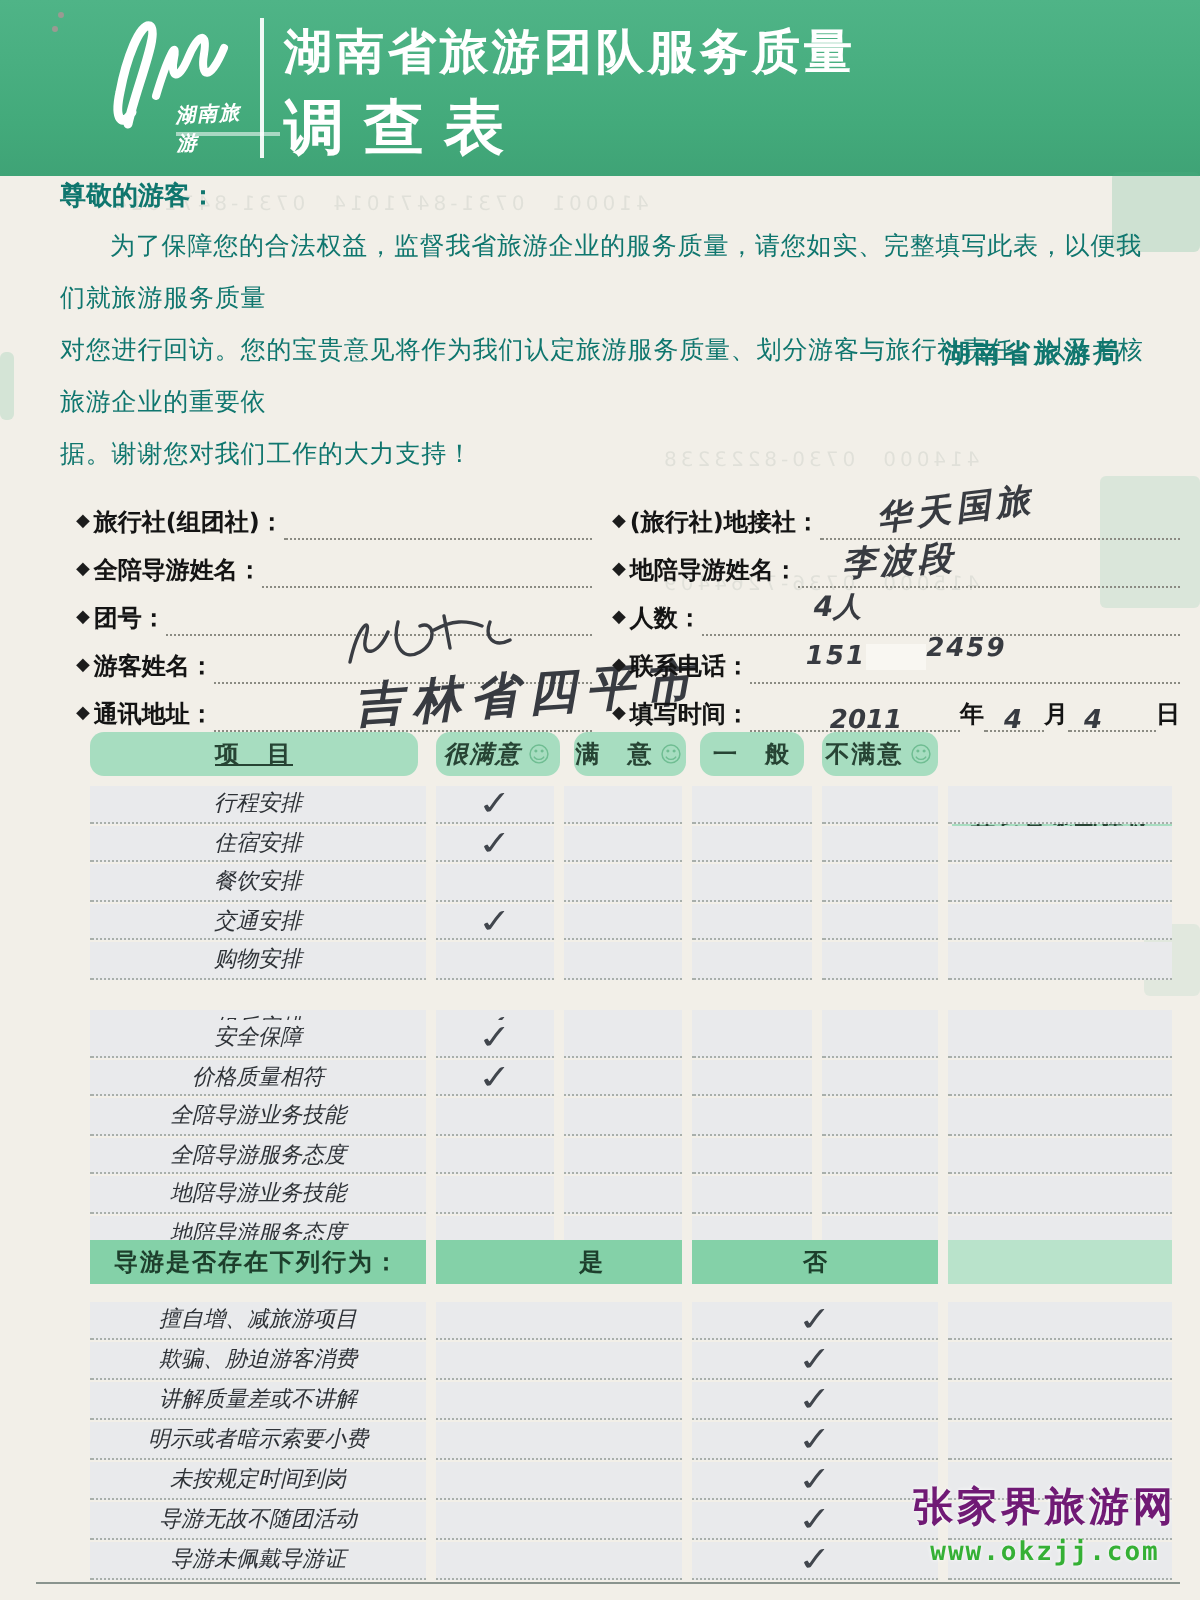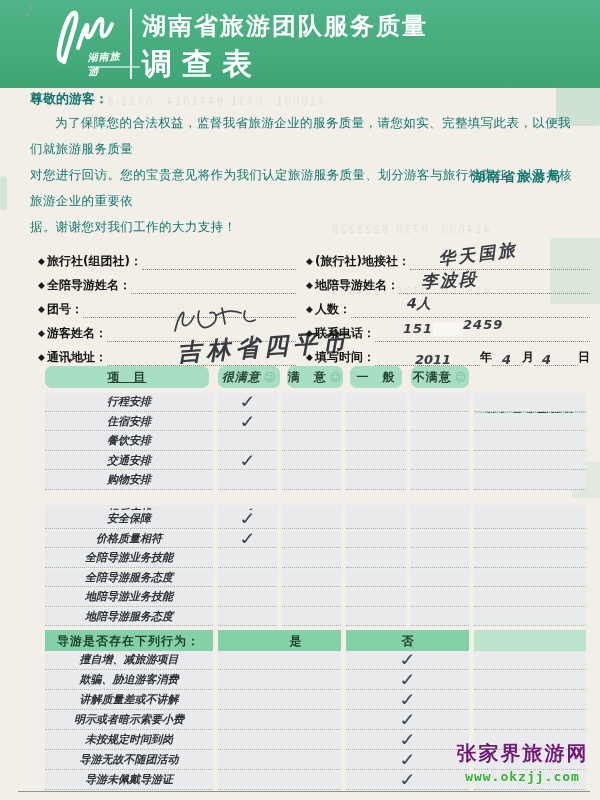--- a/index.html
+++ b/index.html
@@ -55,25 +55,25 @@
   .table{position:absolute;left:0;top:364px;width:600px;height:430px;}
   .pill{position:absolute;top:2px;height:22px;background:#a7ddc0;border-radius:7px;
         color:#274434;font-size:12px;font-weight:700;text-align:center;line-height:22px;letter-spacing:1px;}
   .pill .smiley{font-size:11px;color:#6fbd92;font-weight:400;margin-left:3px;}
   .p0{left:45px;width:164px;text-decoration:underline;} .p1{left:218px;width:62px;font-style:italic;} .p2{left:287px;width:56px;}
   .p3{left:350px;width:52px;} .p4{left:411px;width:58px;} .p5{left:476px;width:110px;margin-top:34px;}
   .srow{position:absolute;left:0;width:600px;height:19.5px;}
   .sc{position:absolute;top:1px;bottom:0;background:#e9eaec;border-bottom:1px dotted #a8afab;}
   .c0{left:45px;width:168px;} .c1{left:218px;width:59px;} .c2{left:282px;width:59px;}
   .c3{left:346px;width:60px;} .c4{left:411px;width:58px;} .c5{left:474px;width:112px;}
-  .rlabel{display:block;text-align:center;font-size:11px;font-weight:700;color:#2e3237;line-height:18px;}
+  .rlabel{display:block;text-align:center;font-size:11px;font-weight:400;color:#2e3237;line-height:18px;}
   .check{display:block;text-align:center;font-size:16px;color:#41464d;
          transform:rotate(-6deg) scaleX(1.3);line-height:17px;}
   
-  .bband{position:absolute;left:0;top:266px;width:536px;height:22px;}
+  .bband{position:absolute;left:0;top:256px;width:536px;height:22px;}
   .bseg{position:absolute;top:0;height:22px;background:#84d1a8;color:#1d3f2c;
         font-size:12px;font-weight:700;line-height:22px;}
   .bseg.lab{left:45px;width:168px;padding-left:12px;box-sizing:border-box;letter-spacing:1px;}
   .bseg.yes{left:218px;width:123px;text-align:center;text-indent:32px;}
   .bseg.no{left:346px;width:123px;text-align:center;}
   .bseg.last{left:474px;width:112px;background:#b9e3cb;}
   .brow{position:absolute;left:0;width:600px;height:20px;}
   .bc{position:absolute;top:1px;bottom:0;background:#e9eaec;border-bottom:1px dotted #a8afab;}
   .bc.l{left:45px;width:168px;} .bc.y{left:218px;width:123px;} .bc.n{left:346px;width:123px;} .bc.e{left:474px;width:112px;}
   .bottom-rule{position:absolute;left:18px;top:427px;width:572px;height:1px;background:#8a948e;}

